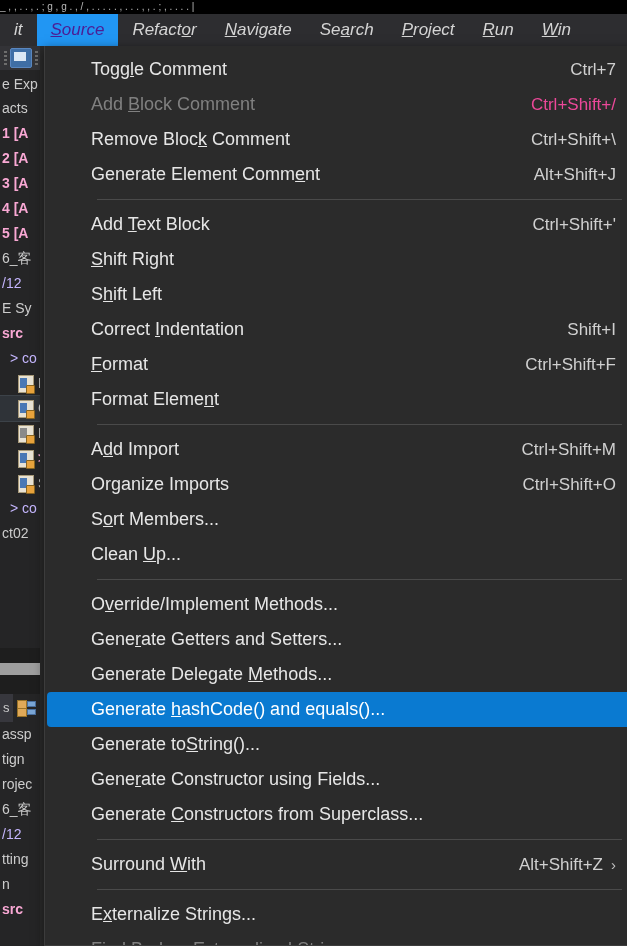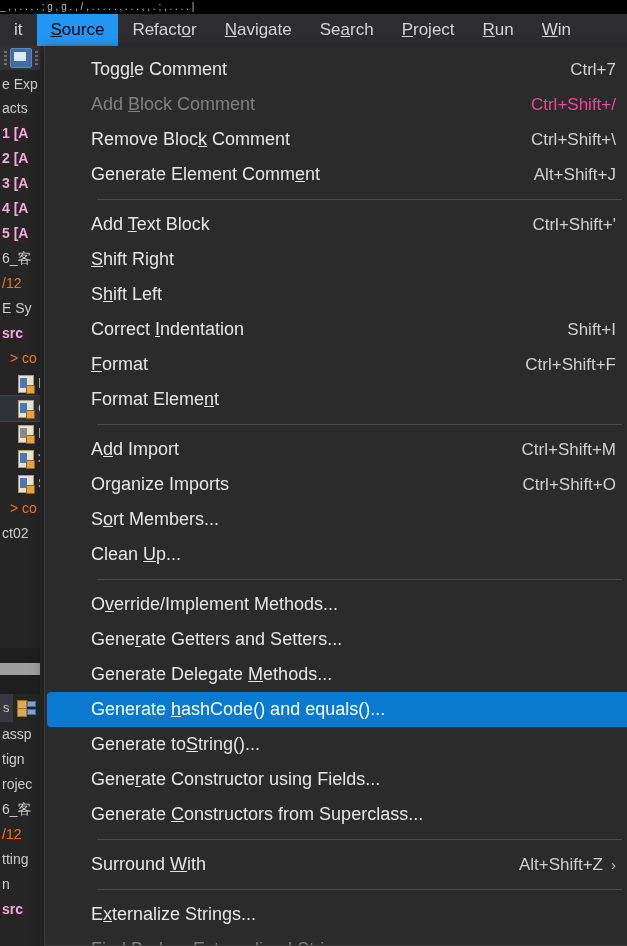--- a/index.html
+++ b/index.html
@@ -40,24 +40,25 @@
     background: #2d2d30;
     display: flex;
     align-items: center;
     white-space: nowrap;
   }
   .menubar-item {
     color: #d4d4d4;
     font-size: 17px;
     padding: 4px 14px;
     line-height: 24px;
+    font-style: italic;
   }
   .menubar-item.selected {
     background: #2196f3;
-    color: #000000;
+    color: #4c1d95;
   }
   .menubar-item u { text-decoration: underline; }
 
   
   #explorer {
     position: absolute;
     left: 0; top: 46px;
     width: 46px; height: 900px;
     background: #252526;
     overflow: hidden;
@@ -99,21 +100,21 @@
     font-size: 14px;
     line-height: 25px;
     height: 25px;
     white-space: nowrap;
     padding-left: 2px;
     display: flex;
     align-items: center;
     overflow: hidden;
   }
   .tree-row .amber { color: #f9a8d4; font-weight: bold; }
-  .tree-row .blue { color: #f97316; }
+  .tree-row .blue { color: #c4b5fd; }
   .tree-row.indent1 { padding-left: 10px; }
   .tree-row.indent2 { padding-left: 18px; }
   .tree-row.sel { background: #2f3338; outline: 1px solid #3c4248; }
   .file-glyph {
     width: 14px; height: 16px;
     background: #e8e2d4;
     border: 1px solid #a89a7a;
     position: relative;
     margin-right: 4px;
     flex: 0 0 auto;

